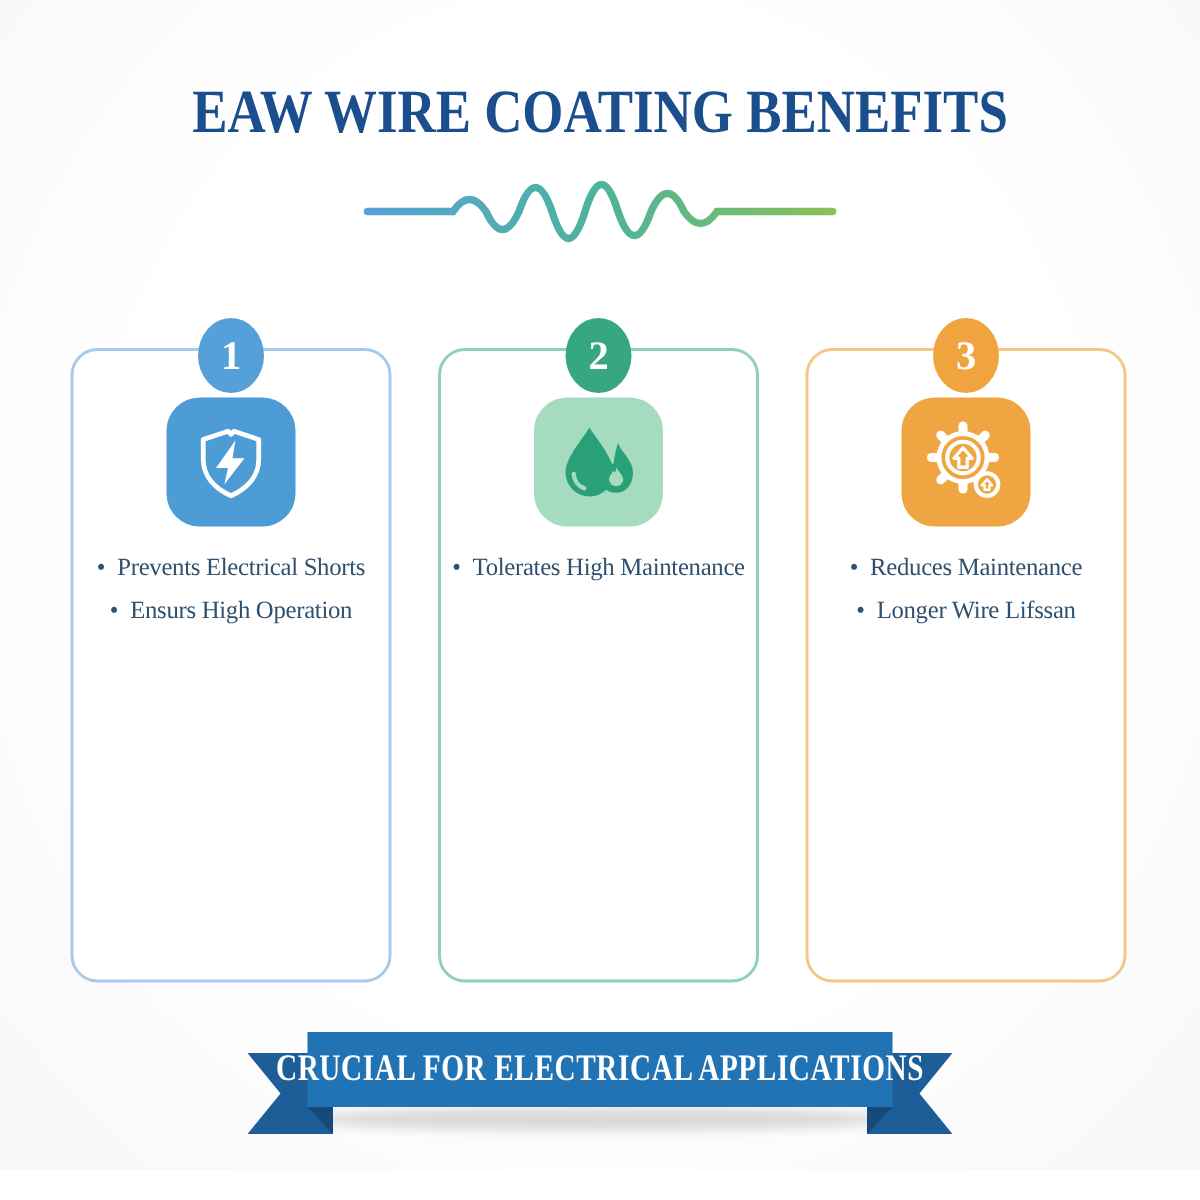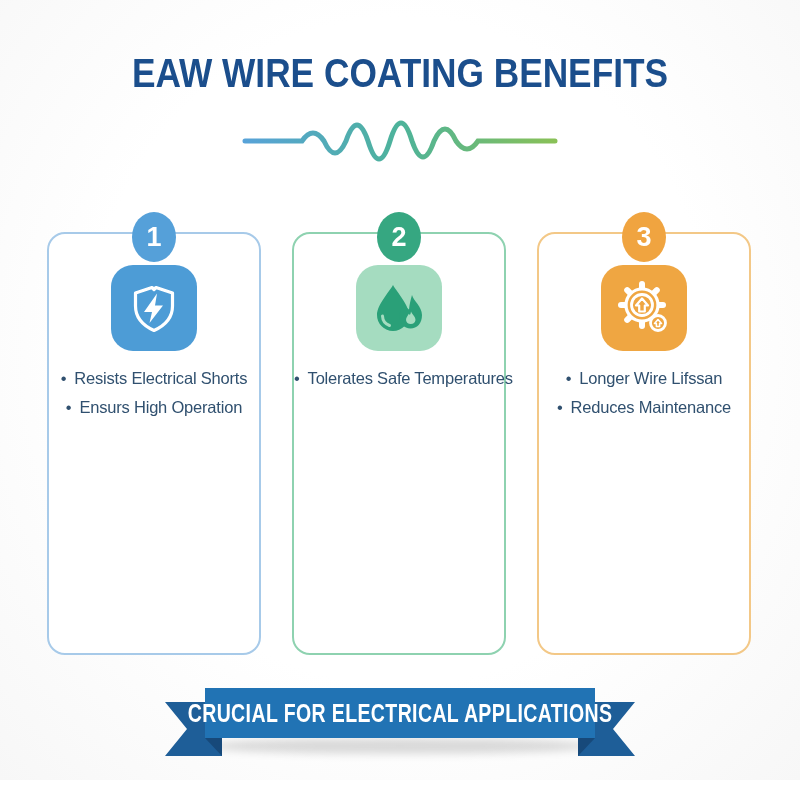--- a/index.html
+++ b/index.html
@@ -6,20 +6,21 @@
   html, body { width: 800px; height: 800px; }
   body {
     font-family: "Liberation Sans", "DejaVu Sans", sans-serif;
     background: #ffffff;
   }
   .canvas {
     position: relative;
     width: 800px; height: 780px;
     overflow: hidden;
     background: radial-gradient(ellipse at 50% 45%, #ffffff 55%, #f7f7f7 100%);
+    font-family: Liberation Serif, serif;
   }
 
   
   .title {
     position: absolute;
     top: 50px; left: 0; width: 800px;
     text-align: center;
     font-size: 41px;
     font-weight: bold;
     letter-spacing: 0px;
@@ -151,39 +152,39 @@
     <section class="card card--blue">
       <div class="badge">1</div>
       <div class="card-box">
         <div class="icon-tile">
           <svg width="64" height="64" viewBox="0 0 64 64">
             <path d="M13.5 17 L30 11.5 L32 13.5 L34 11.5 L50.5 17 V30 C50.5 42 42 50 32 54.5 C22 50 13.5 42 13.5 30 Z" fill="none" stroke="#ffffff" stroke-width="3.2" stroke-linejoin="round"></path>
             <polygon points="35,17.5 22,36 30,36 27.5,47 41,29.5 33,29.5" fill="#ffffff"></polygon>
           </svg>
         </div>
         <ul class="bullets">
-          <li>Resists Electrical Shorts</li>
+          <li>Prevents Electrical Shorts</li>
           <li>Ensurs High Operation</li>
         </ul>
       </div>
     </section>
 
     <section class="card card--green">
       <div class="badge">2</div>
       <div class="card-box">
         <div class="icon-tile">
           <svg width="64" height="64" viewBox="0 0 64 64">
             <path d="M26 9 C22 16 10 29 10 39 a16 16 0 0 0 32 0 C42 29 30 16 26 9 Z" fill="#2aa078"></path>
             <path d="M15.5 40 a10.5 10.5 0 0 0 7 9.5" fill="none" stroke="#a5dcc0" stroke-width="3" stroke-linecap="round"></path>
             <path d="M45 19 C46.5 25 55 30.5 55 39 C55 47.5 50 52.5 43.5 52.5 C37 52.5 32.5 47.5 32.5 40.5 C32.5 35 35.5 32 37 27.5 C38.5 30.5 40 32.5 42 33.5 C42.5 28.5 43.5 24 45 19 Z" fill="#2aa078"></path>
             <path d="M44 35.5 C45 38.5 48.5 40.5 48.5 44 A4.8 4.8 0 0 1 39 44 C39 41.5 40.8 40 41.8 37.8 C42.6 39 43.4 39.8 44 35.5 Z" fill="#a5dcc0"></path>
           </svg>
         </div>
         <ul class="bullets">
-          <li>Tolerates Safe Temperatures</li>
+          <li>Tolerates High Maintenance</li>
         </ul>
       </div>
     </section>
 
     <section class="card card--orange">
       <div class="badge">3</div>
       <div class="card-box">
         <div class="icon-tile">
           <svg width="64" height="64" viewBox="0 0 64 64">
             <g stroke="#ffffff" stroke-width="6" stroke-linecap="round">
@@ -197,22 +198,22 @@
               <line x1="41.3" y1="17.7" x2="44.8" y2="14.2"></line>
             </g>
             <circle cx="30" cy="29" r="16" fill="#efa642" stroke="#ffffff" stroke-width="3.2"></circle>
             <circle cx="30" cy="29" r="10.5" fill="none" stroke="#ffffff" stroke-width="2.8"></circle>
             <path d="M30 22.5 L36 29.5 H32.8 V35.5 H27.2 V29.5 H24 Z" fill="none" stroke="#ffffff" stroke-width="2.2" stroke-linejoin="round"></path>
             <circle cx="46" cy="47" r="7.5" fill="#efa642" stroke="#ffffff" stroke-width="2.8"></circle>
             <path d="M46 43.5 L49.5 47.5 H47.6 V50.5 H44.4 V47.5 H42.5 Z" fill="none" stroke="#ffffff" stroke-width="1.6" stroke-linejoin="round"></path>
           </svg>
         </div>
         <ul class="bullets">
+          <li>Reduces Maintenance</li>
           <li>Longer Wire Lifssan</li>
-          <li>Reduces Maintenance</li>
         </ul>
       </div>
     </section>
 
   </div>
 
   <svg class="ribbon" width="480" height="90" viewBox="0 0 480 90">
     <defs>
       <filter id="softblur" x="-30%" y="-150%" width="160%" height="400%">
         <feGaussianBlur stdDeviation="4"></feGaussianBlur>

